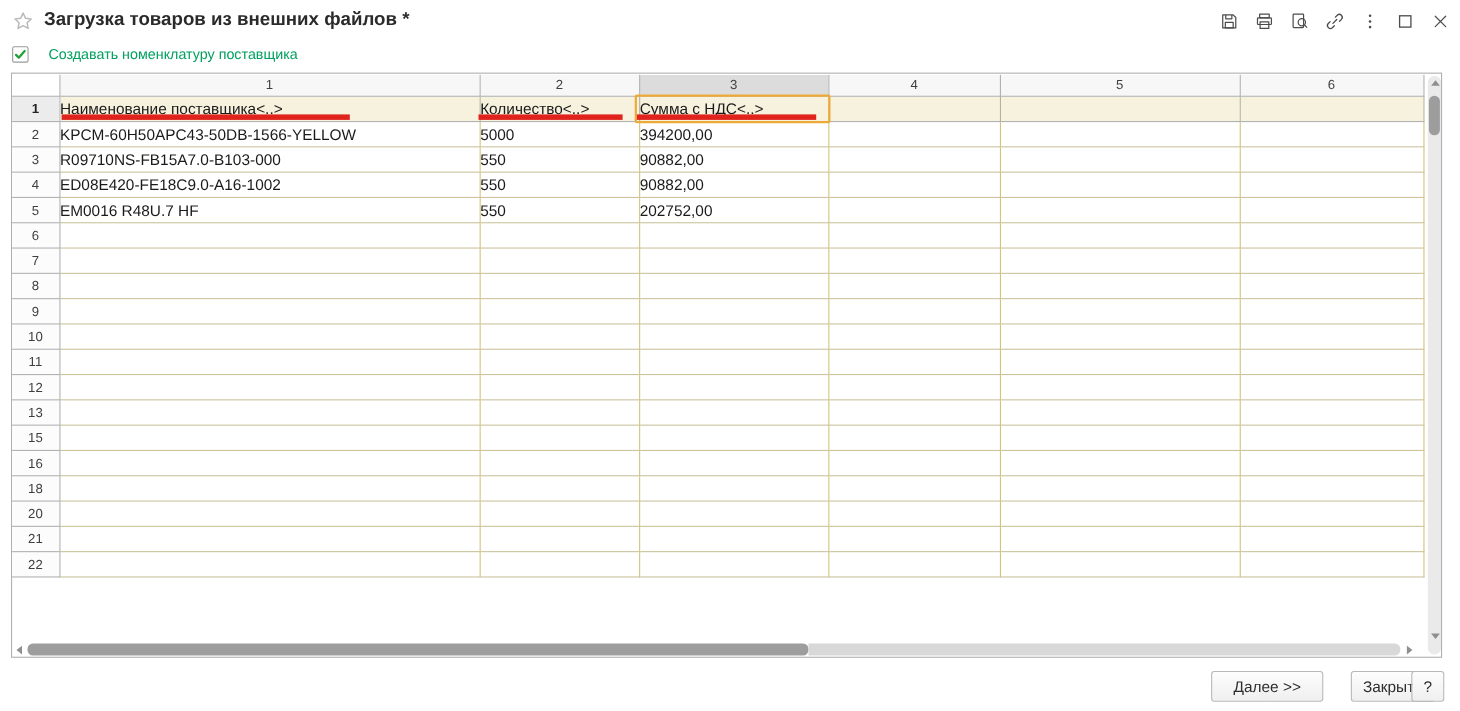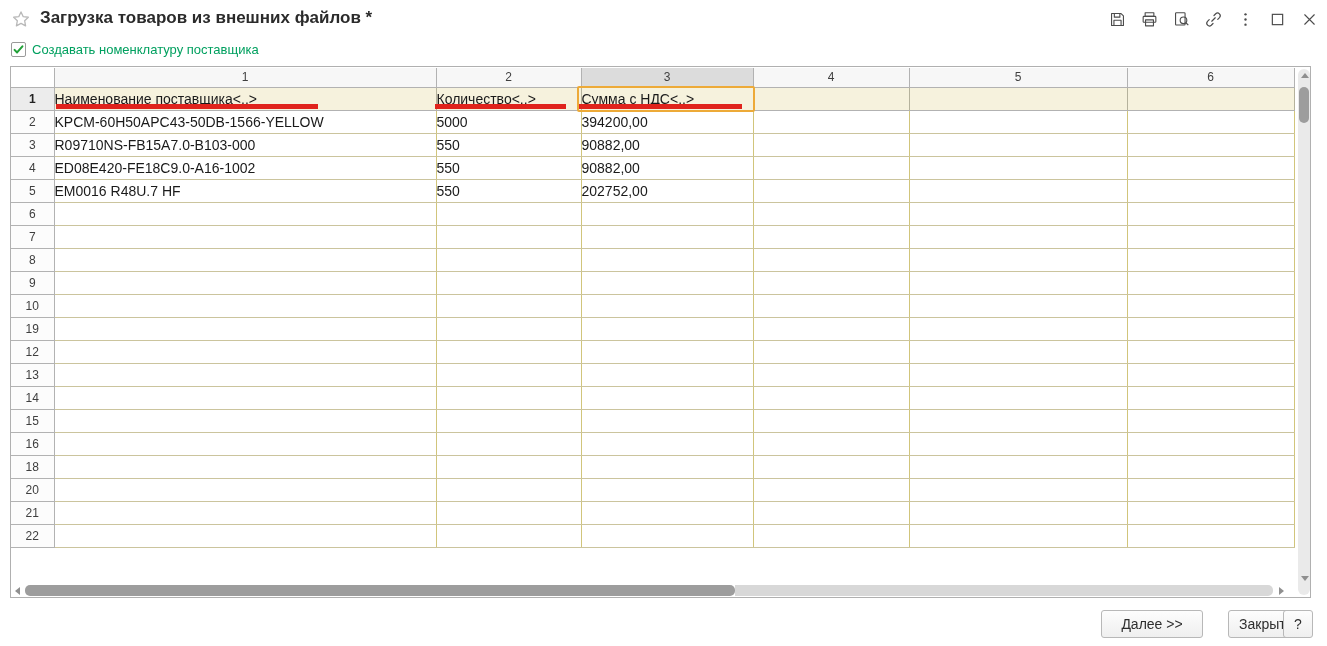--- a/index.html
+++ b/index.html
@@ -8,21 +8,21 @@
   .abs{position:absolute;}
 
   
   .titlebar{left:0;top:0;width:1327px;height:38px;background:#fff;text-align:center;}
   .star{left:11px;top:9px;width:20px;height:20px;cursor:pointer;}
   .wtitle{left:40px;top:8px;font-size:17px;font-weight:bold;color:#2b2b2b;white-space:nowrap;}
   .tbicons{right:6px;top:7px;display:flex;gap:8px;}
   .tbtn{width:24px;height:24px;display:flex;align-items:center;justify-content:center;cursor:pointer;border-radius:3px;}
 
   
-  .cbrow{left:11px;top:40px;height:18px;display:flex;align-items:center;gap:6px;cursor:pointer;}
+  .cbrow{left:11px;top:40px;height:18px;display:flex;align-items:center;gap:18px;cursor:pointer;}
   .cbbox{width:15px;height:15px;border:1px solid #9a9a9a;background:#fff;border-radius:2px;
          display:flex;align-items:center;justify-content:center;box-sizing:border-box;}
   .cblabel{font-size:13px;color:#00a05f;}
 
   
   .sheet{left:10px;top:66px;width:1301px;height:532px;border:1px solid #b0b0b0;background:#fff;box-sizing:border-box;}
   table.grid{border-collapse:collapse;table-layout:fixed;width:1283px;position:absolute;left:0;top:1px;}
   table.grid td{box-sizing:border-box;overflow:hidden;white-space:nowrap;padding:0;}
   td.corner{background:#fff;border-right:1px solid #b2b2b2;border-bottom:1px solid #b2b2b2;height:19px;}
   td.colhead{background:#f7f7f7;border-right:1px solid #b2b2b2;border-bottom:1px solid #b2b2b2;
@@ -233,48 +233,39 @@
         <tr>
           <td class="gutter">10</td>
           <td class="cell"></td>
           <td class="cell"></td>
           <td class="cell"></td>
           <td class="cell"></td>
           <td class="cell"></td>
           <td class="cell"></td>
         </tr>
         <tr>
-          <td class="gutter">19</td>
+          <td class="gutter">11</td>
           <td class="cell"></td>
           <td class="cell"></td>
           <td class="cell"></td>
           <td class="cell"></td>
           <td class="cell"></td>
           <td class="cell"></td>
         </tr>
         <tr>
           <td class="gutter">12</td>
           <td class="cell"></td>
           <td class="cell"></td>
           <td class="cell"></td>
           <td class="cell"></td>
           <td class="cell"></td>
           <td class="cell"></td>
         </tr>
         <tr>
           <td class="gutter">13</td>
-          <td class="cell"></td>
-          <td class="cell"></td>
-          <td class="cell"></td>
-          <td class="cell"></td>
-          <td class="cell"></td>
-          <td class="cell"></td>
-        </tr>
-        <tr>
-          <td class="gutter">14</td>
           <td class="cell"></td>
           <td class="cell"></td>
           <td class="cell"></td>
           <td class="cell"></td>
           <td class="cell"></td>
           <td class="cell"></td>
         </tr>
         <tr>
           <td class="gutter">15</td>
           <td class="cell"></td>

